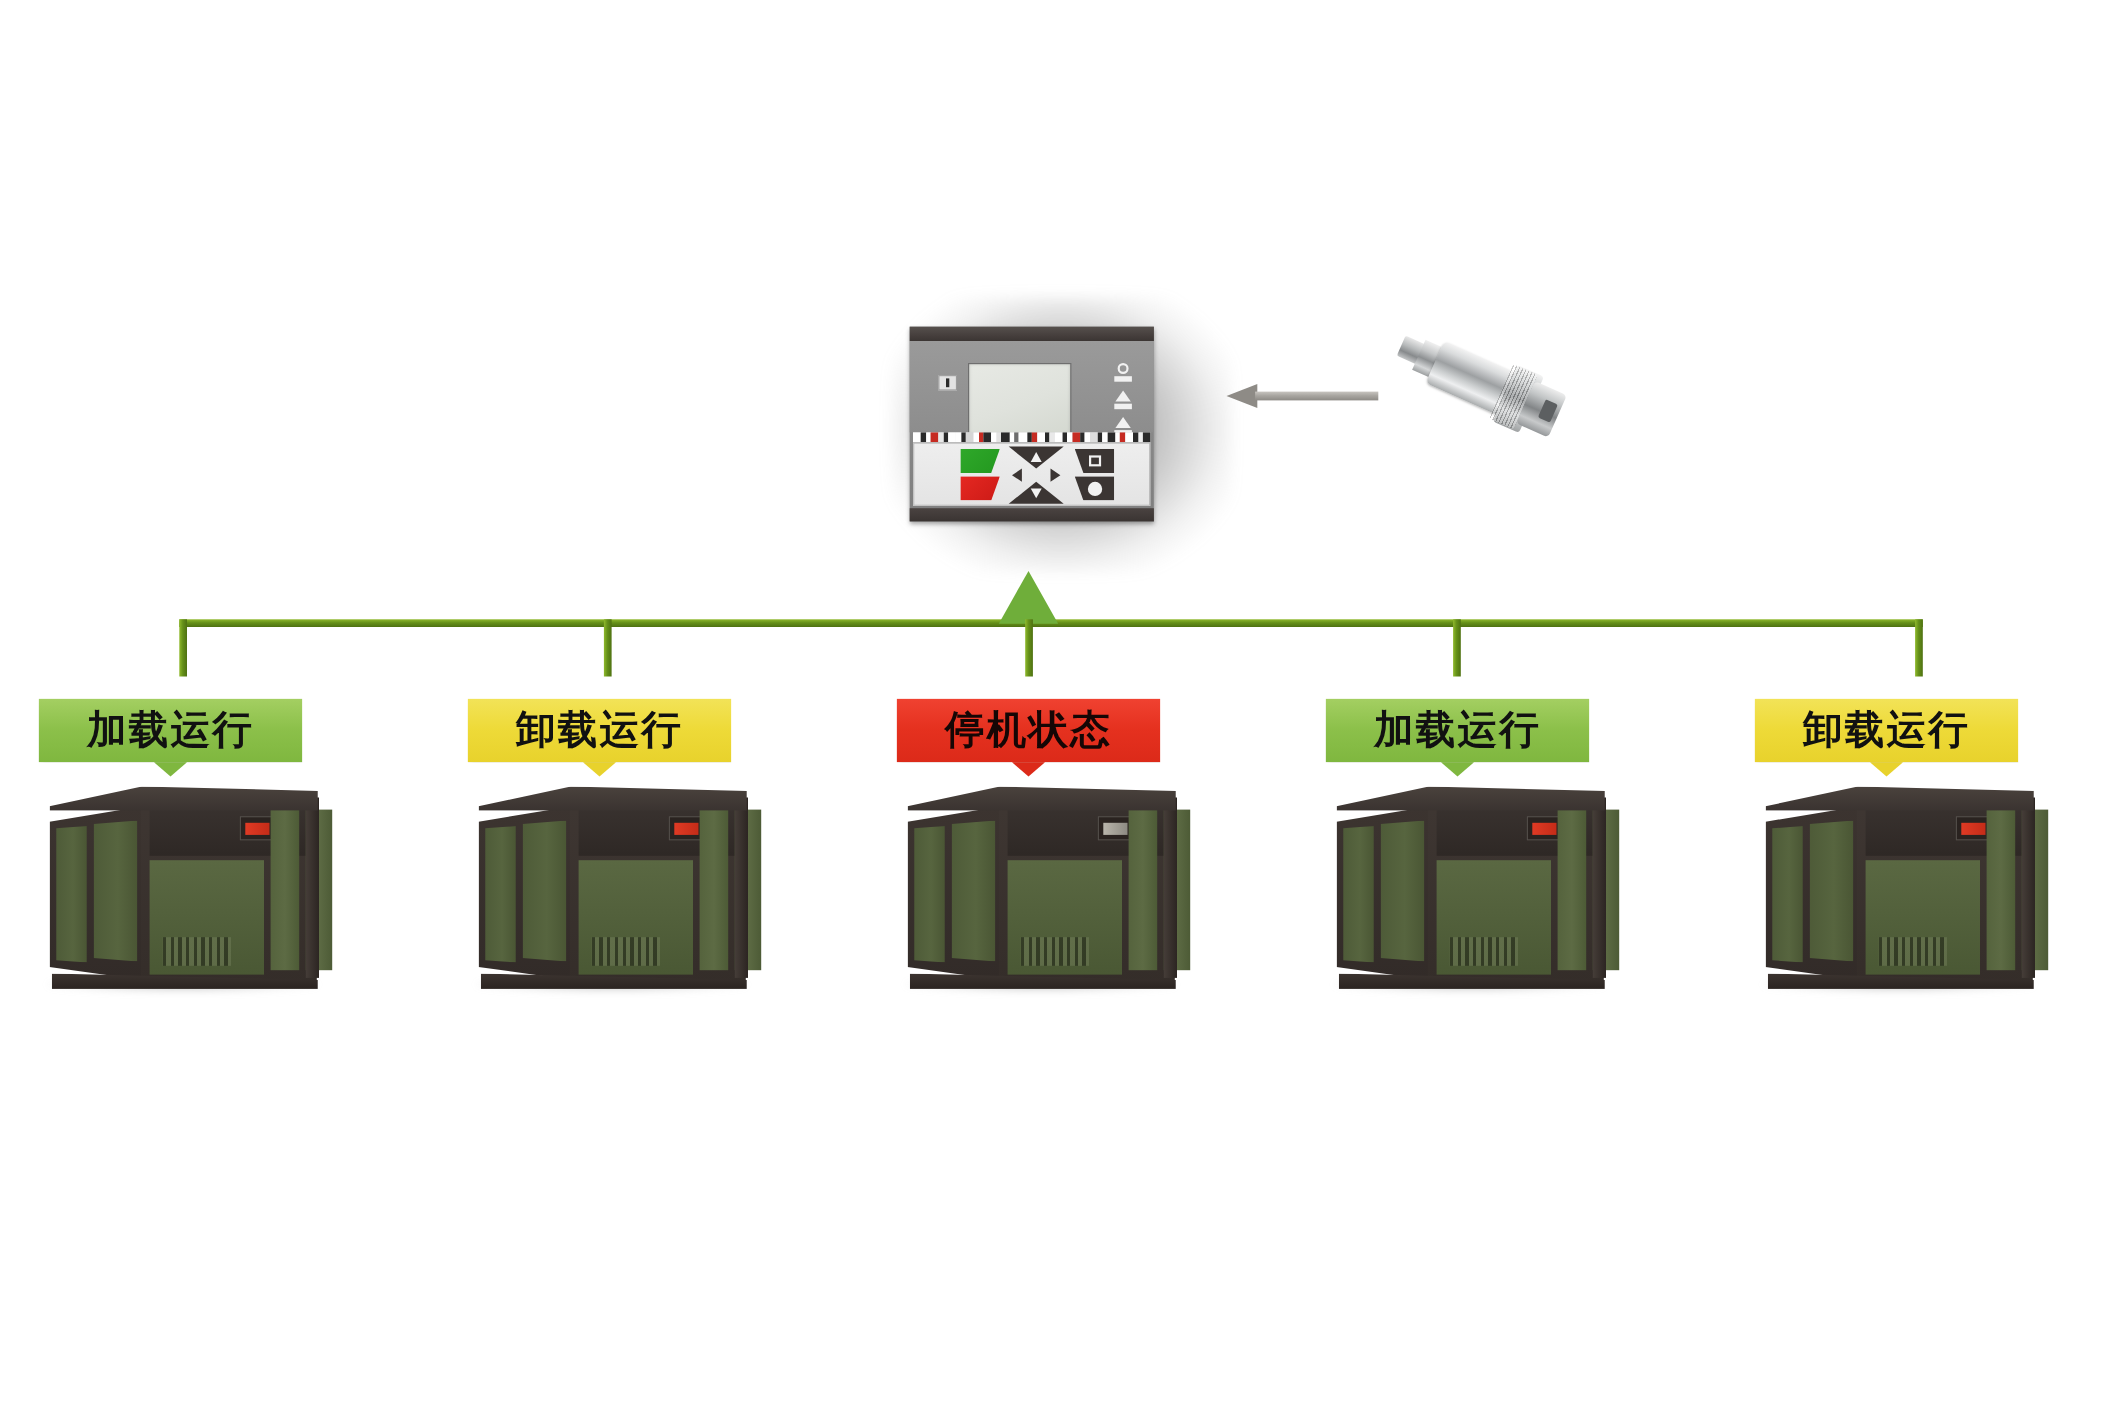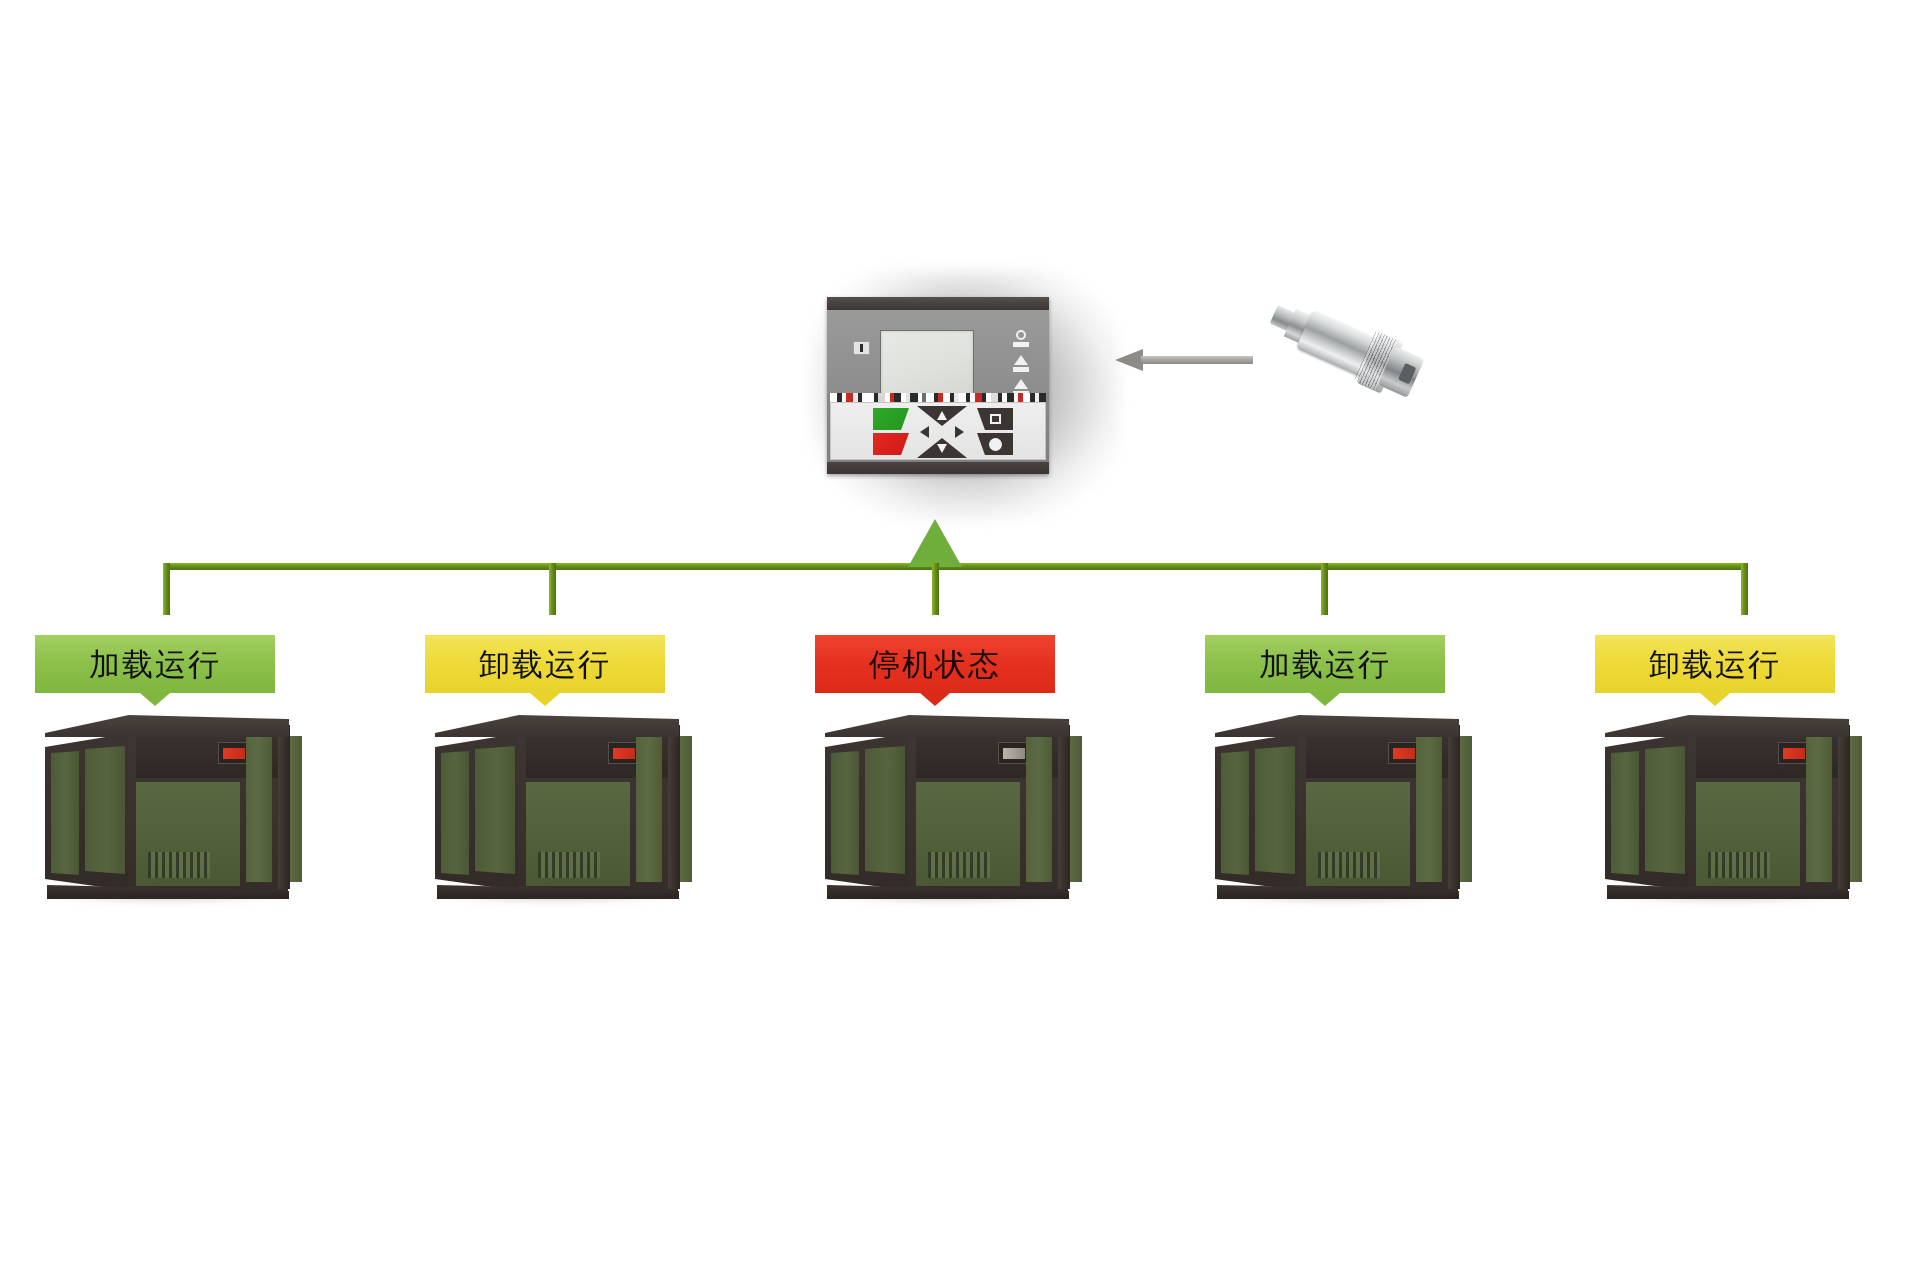--- a/index.html
+++ b/index.html
@@ -391,22 +391,22 @@
     position: absolute;
     left: 50%;
     top: 100%;
     transform: translateX(-50%);
     width: 0; height: 0;
     border-left: 15px solid transparent;
     border-right: 15px solid transparent;
   }
   .status .txt {
     position: relative;
-    font-size: 31px;
-    font-weight: normal;
+    font-size: 36px;
+    font-weight: bold;
     color: #111111;
     letter-spacing: 2px;
     line-height: 1;
     z-index: 2;
     font-family: "DejaVu Sans", "Liberation Sans", sans-serif;
   }
   .status.green .plate {
     background: linear-gradient(180deg, #a4cf62 0%, #8cc04a 48%, #7fb73f 100%);
   }
   .status.green .tail { border-top: 13px solid #7fb73f; }

